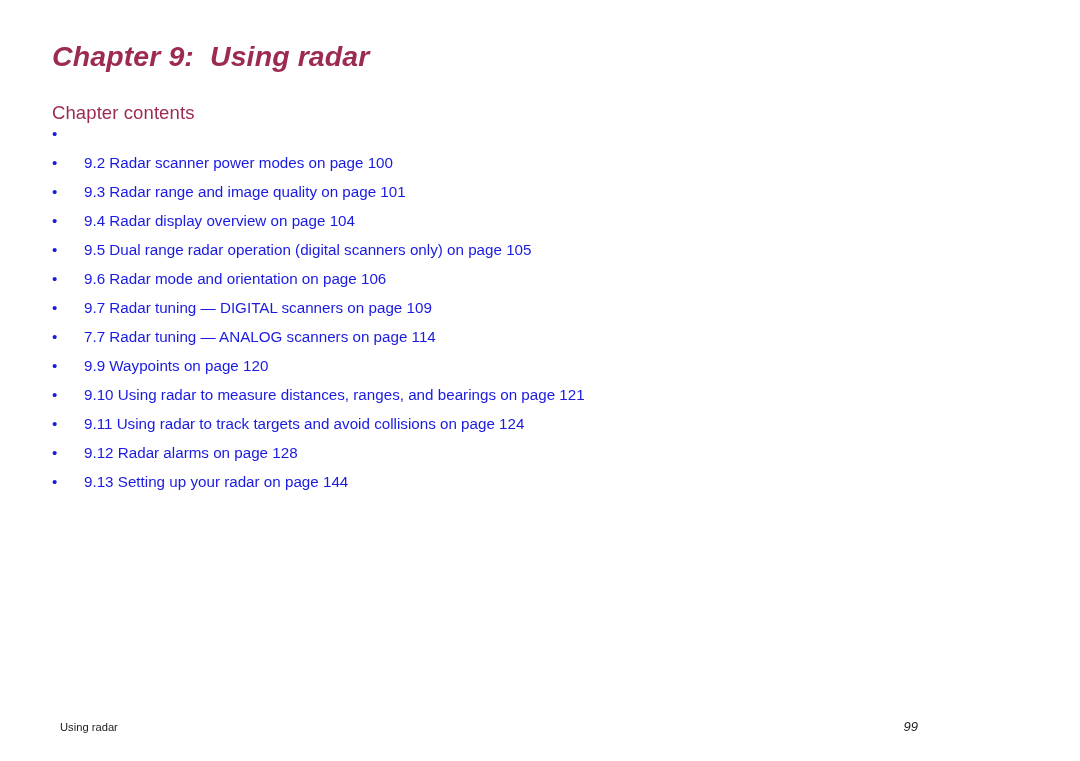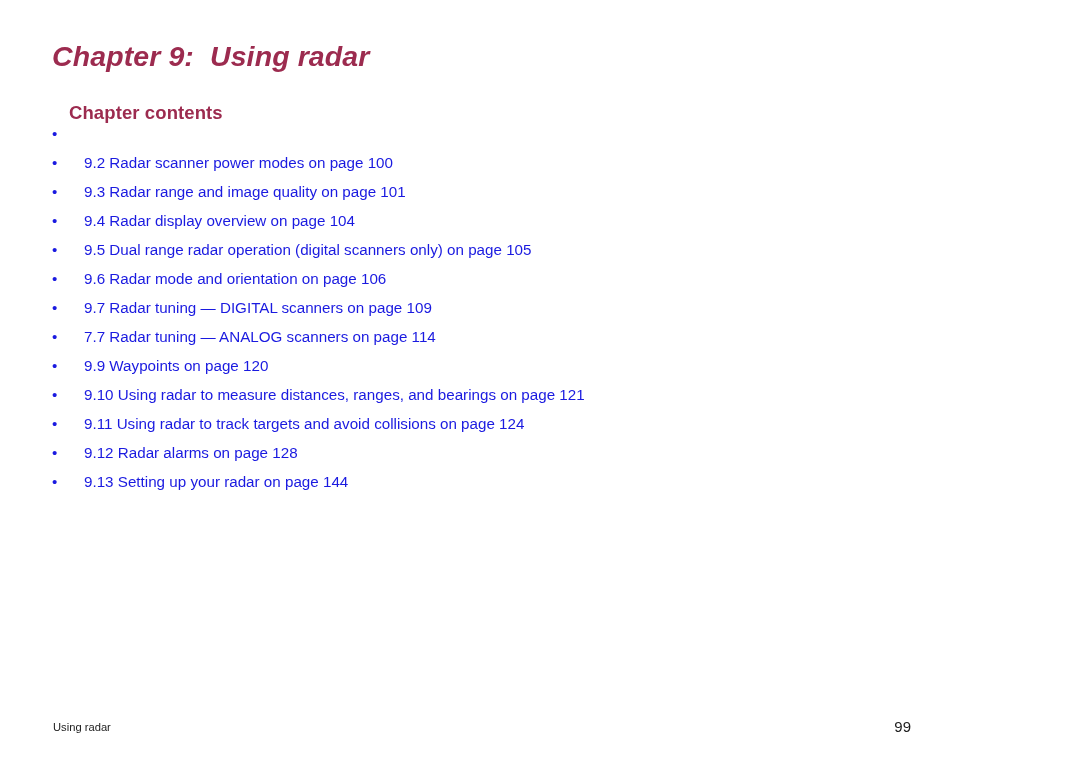--- a/index.html
+++ b/index.html
@@ -35,25 +35,24 @@
     line-height: 34px;
     font-style: italic;
   }
 
   
   .contents-heading {
     position: absolute;
     left: 52px;
     top: 86px;
     font-size: 18.5px;
-    font-weight: bold;
+    font-weight: normal;
     color: #9c2b4f;
     letter-spacing: 0.1px;
     line-height: 23px;
-    margin-left: 17px;
   }
 
   
   .contents-list {
     position: absolute;
     left: 52px;
     top: 119px;
     width: 980px;
     margin: 0;
     padding: 0;
@@ -80,40 +79,41 @@
   }
   .contents-item .link-text {
     color: #1a1ae0;
     text-decoration: none;
     cursor: pointer;
   }
 
   
   .footer {
     position: absolute;
-    left: 1px;
+    left: 8px;
     top: 718px;
     width: 932px;
     height: 20px;
   }
   .footer-left {
     position: absolute;
     left: 52px;
     top: 0;
     font-size: 11.2px;
     color: #1c1c1c;
     line-height: 18px;
   }
   .footer-right {
     position: absolute;
     right: 22px;
     top: 0;
-    font-size: 15px;
+    font-size: 13px;
     color: #1c1c1c;
     line-height: 18px;
+    font-style: italic;
   }
 </style>
 </head>
 <body>
 
 <div class="page">
 
   <h1 class="chapter-title">Chapter 9:  Using radar</h1>
 
   <h2 class="contents-heading">Chapter contents</h2>

